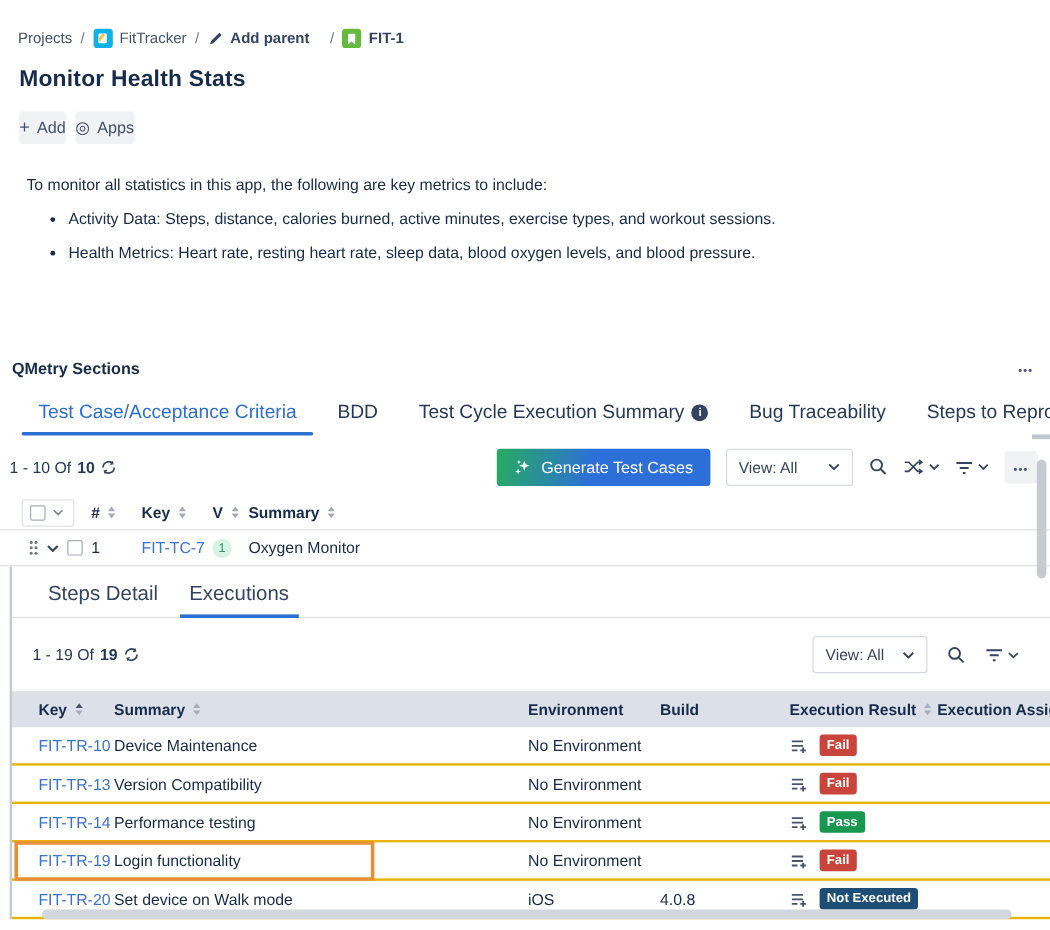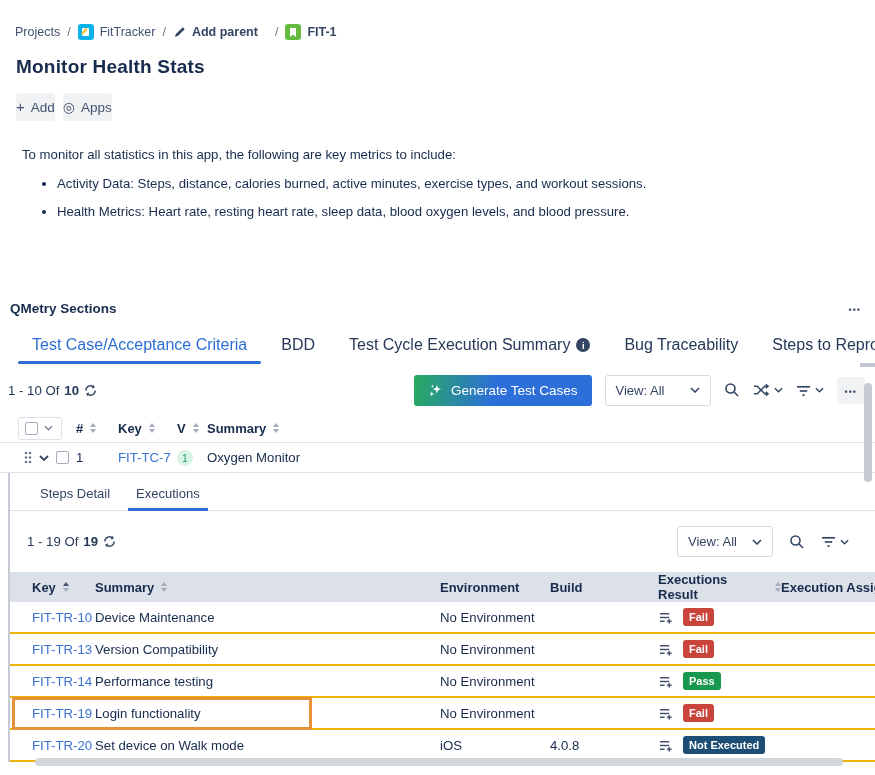--- a/index.html
+++ b/index.html
@@ -67,21 +67,21 @@
   .sort { display:inline-flex; flex-direction:column; gap:2px; margin-left:3px; }
   .tri-up { width:0; height:0; border-left:3.5px solid transparent; border-right:3.5px solid transparent; border-bottom:4px solid #A5ADBA; }
   .tri-dn { width:0; height:0; border-left:3.5px solid transparent; border-right:3.5px solid transparent; border-top:4px solid #A5ADBA; }
   .sort.asc .tri-up { border-bottom-color:#42526E; }
   .row-ctrl { display:flex; align-items:center; gap:7px; padding-left:6px; }
   a.key-link { color:var(--c-link,#3B73D2); text-decoration:none; cursor:pointer; }
   .ver-badge { width:16px; height:16px; border-radius:50%; background:var(--c-badge-version-bg,#D8F3E3); color:var(--c-badge-version-text,#259D68); font-size:10.5px; display:inline-flex; align-items:center; justify-content:center; }
 
   
   .detail-panel { margin-left:8px; border-left:2px solid #C5CAD3; }
-  .inner-tabs { display:flex; gap:26px; padding:13px 0 9px 30px; border-bottom:1px solid var(--c-border,#DFE1E6); font-size:13px; color:#344563; }
+  .inner-tabs { display:flex; gap:26px; padding:13px 0 9px 30px; border-bottom:1px solid var(--c-border,#DFE1E6); font-size:17px; color:#344563; }
   .inner-tab { cursor:pointer; position:relative; }
   .inner-tab.active::after { content:""; position:absolute; left:-8px; right:-8px; bottom:-10px; height:3px; background:var(--c-accent-blue,#2C6FD3); }
   .exec-toolbar { display:flex; align-items:center; padding:15px 26px 11px 17px; }
   .exec-toolbar .right-controls { gap:16px; }
 
   .exec-grid { display:grid; grid-template-columns:63px 345px 110px 108px 123px 1fr; padding-left:22px; align-items:center; }
   .exec-header { height:30px; margin-top:4px; background:var(--c-header-bg,#DCE1E9); font-weight:700; font-size:13px; }
   .exec-header .hcell:last-child { white-space:nowrap; overflow:hidden; }
   .exec-row { position:relative; height:32px; border-bottom:2px solid #eab308; font-size:13.2px; }
   .cell-result { display:flex; align-items:center; gap:10px; }
@@ -366,21 +366,21 @@
             <span class="tri-dn"></span>
           </span>
         </span>
       <span class="hcell">
           <span>Environment</span>
         </span>
       <span class="hcell">
           <span>Build</span>
         </span>
       <span class="hcell">
-          <span>Executions Result</span>
+          <span>Execution Result</span>
           <span class="sort">
             <span class="tri-up"></span>
             <span class="tri-dn"></span>
           </span>
         </span>
       <span class="hcell">
           <span>Execution Assignee</span>
         </span>
     </div>
 

